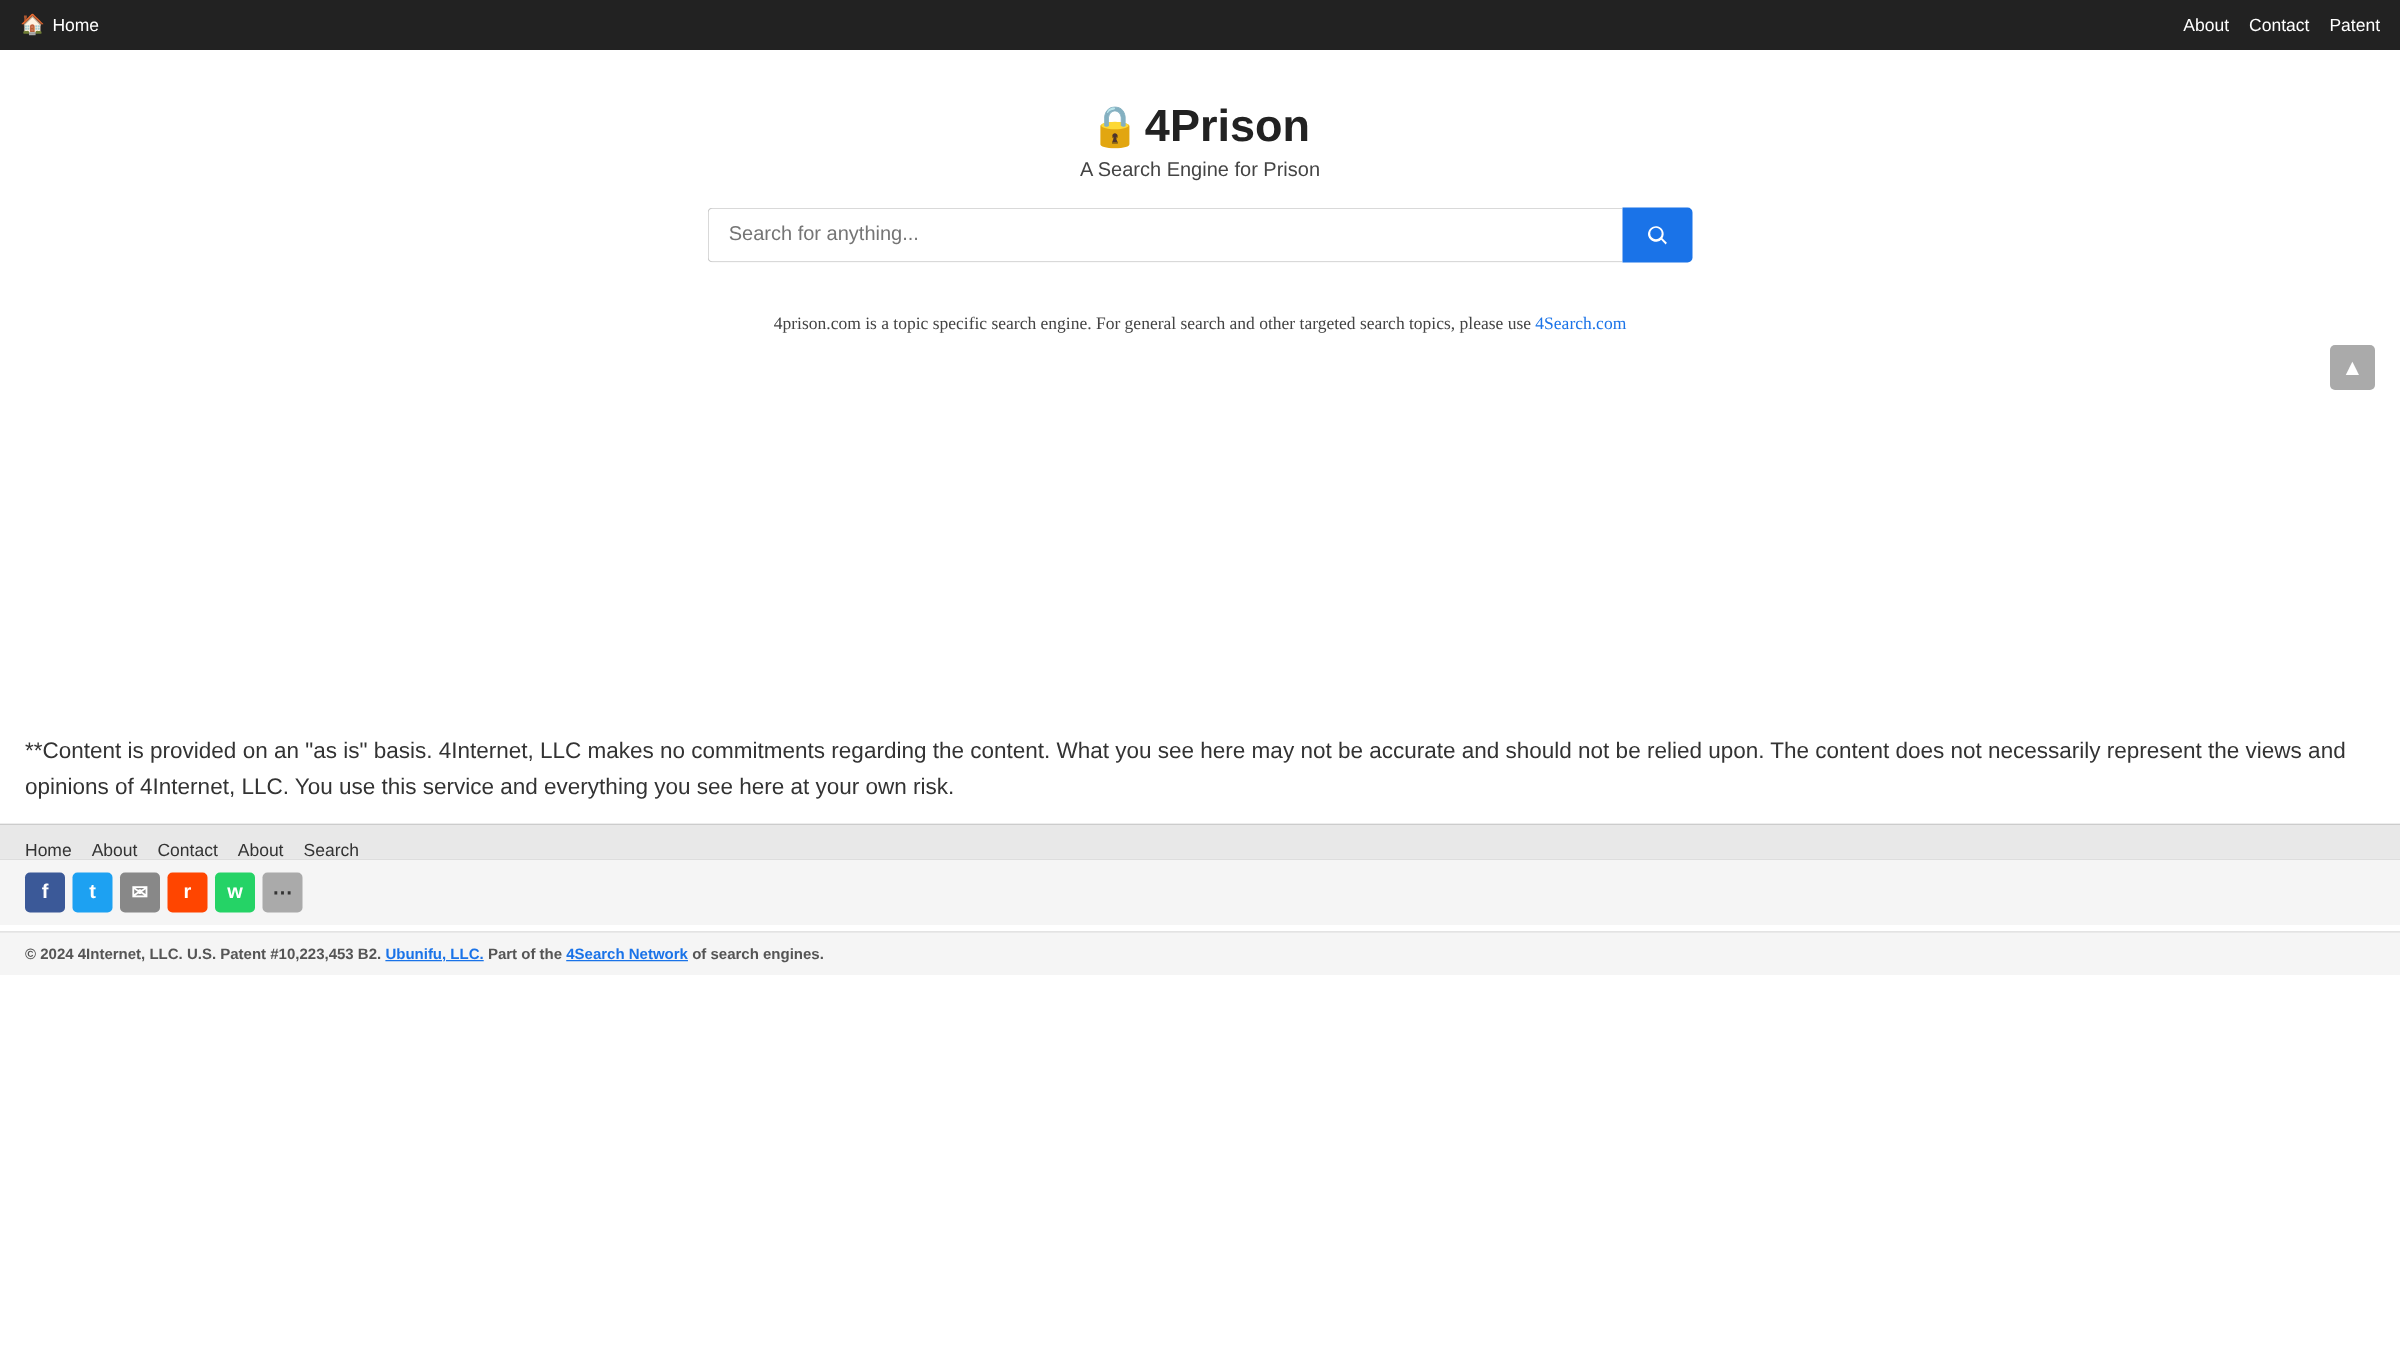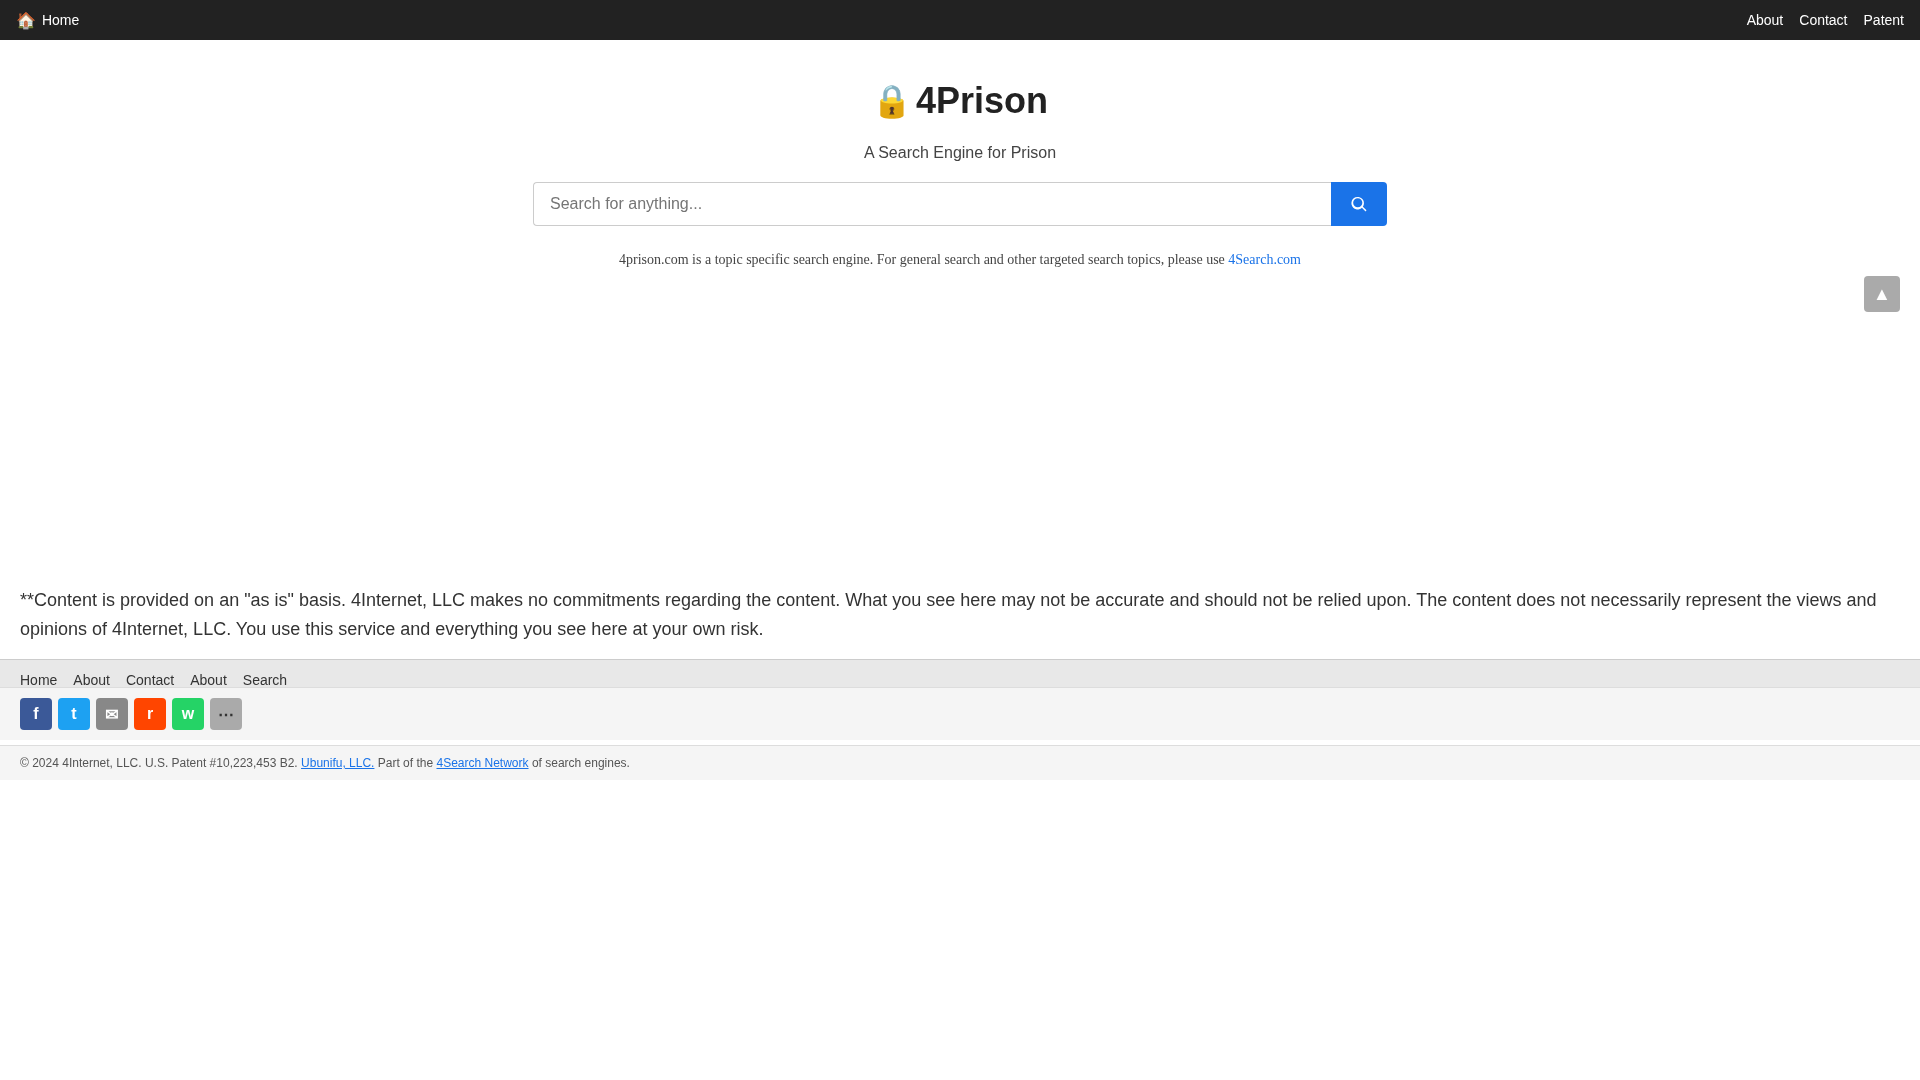--- a/index.html
+++ b/index.html
@@ -74,28 +74,28 @@
     }
 
     .logo-icon {
       font-size: 32px;
       color: #555;
     }
 
     #logo-subtitle {
       font-size: 16px;
       color: #444;
-      margin-top: 22px;
+      margin-top: 6px;
     }
 
     
     #search-container {
       display: flex;
-      width: 854px;
-      margin-bottom: 16px;
+      width: 788px;
+      margin-bottom: 32px;
     }
 
     #search-input {
       flex: 1;
       padding: 12px 16px;
       font-size: 16px;
       border: 1px solid #ccc;
       border-right: none;
       outline: none;
       border-radius: 4px 0 0 4px;
@@ -220,20 +220,21 @@
     #copyright-bar {
       position: absolute;
       bottom: 300px;
       left: 0;
       right: 0;
       padding: 10px 20px;
       font-size: 12px;
       color: #555;
       background: #f5f5f5;
       border-top: 1px solid #ddd;
+      font-weight: bold;
     }
 
     #copyright-bar a {
       color: #1a73e8;
       text-decoration: underline;
     }
 
     
     .page-wrapper {
       min-height: 1080px;

